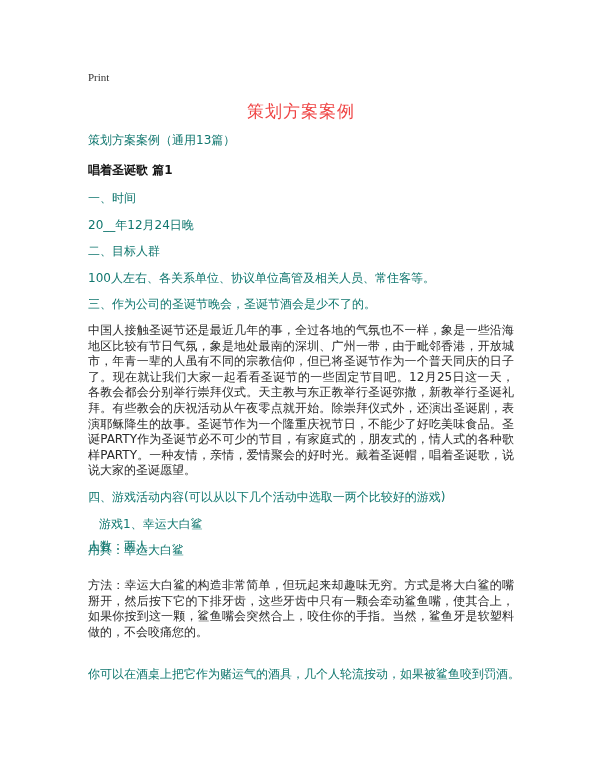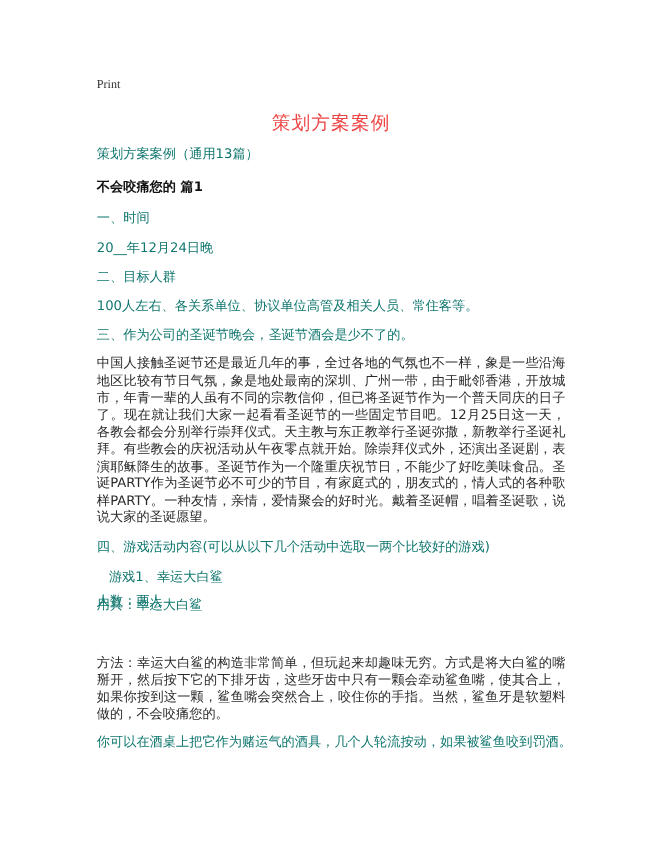--- a/index.html
+++ b/index.html
@@ -13,27 +13,27 @@
     .para { position: absolute; left: 0; width: 426px; font-size: 12px; line-height: 15.6px;
             text-align: justify; color: #2a2a2a; word-break: break-all; }
   </style>
 </head>
 <body>
 
 <div class="page">
   <div class="print-label">Print</div>
   <div class="title">策划方案案例</div>
   <div class="line" style="top:132px;">策划方案案例（通用13篇）</div>
-  <div class="line bold" style="top:162px;">不会咬痛您的 篇1</div>
+  <div class="line bold" style="top:162px;">唱着圣诞歌 篇1</div>
 
   <div class="line" style="top:190px;">一、时间</div>
   <div class="line" style="top:217px;">20__年12月24日晚</div>
   <div class="line" style="top:243px;">二、目标人群</div>
   <div class="line" style="top:270px;">100人左右、各关系单位、协议单位高管及相关人员、常住客等。</div>
   <div class="line" style="top:296px;">三、作为公司的圣诞节晚会，圣诞节酒会是少不了的。</div>
   <div class="para" style="top:323px;">中国人接触圣诞节还是最近几年的事，全过各地的气氛也不一样，象是一些沿海地区比较有节日气氛，象是地处最南的深圳、广州一带，由于毗邻香港，开放城市，年青一辈的人虽有不同的宗教信仰，但已将圣诞节作为一个普天同庆的日子了。现在就让我们大家一起看看圣诞节的一些固定节目吧。12月25日这一天，各教会都会分别举行崇拜仪式。天主教与东正教举行圣诞弥撒，新教举行圣诞礼拜。有些教会的庆祝活动从午夜零点就开始。除崇拜仪式外，还演出圣诞剧，表演耶稣降生的故事。圣诞节作为一个隆重庆祝节日，不能少了好吃美味食品。圣诞PARTY作为圣诞节必不可少的节目，有家庭式的，朋友式的，情人式的各种歌样PARTY。一种友情，亲情，爱情聚会的好时光。戴着圣诞帽，唱着圣诞歌，说说大家的圣诞愿望。</div>
   <div class="line" style="top:489px;">四、游戏活动内容(可以从以下几个活动中选取一两个比较好的游戏)</div>
   <div class="line" style="top:516px;margin-left:11px;">游戏1、幸运大白鲨</div>
   <div class="line" style="top:542px;">用具：幸运大白鲨</div>
   <div class="line" style="top:538px;">人数：两人</div>
-  <div class="para" style="top:595px;">方法：幸运大白鲨的构造非常简单，但玩起来却趣味无穷。方式是将大白鲨的嘴掰开，然后按下它的下排牙齿，这些牙齿中只有一颗会牵动鲨鱼嘴，使其合上，如果你按到这一颗，鲨鱼嘴会突然合上，咬住你的手指。当然，鲨鱼牙是软塑料做的，不会咬痛您的。</div>
+  <div class="para" style="top:578px;">方法：幸运大白鲨的构造非常简单，但玩起来却趣味无穷。方式是将大白鲨的嘴掰开，然后按下它的下排牙齿，这些牙齿中只有一颗会牵动鲨鱼嘴，使其合上，如果你按到这一颗，鲨鱼嘴会突然合上，咬住你的手指。当然，鲨鱼牙是软塑料做的，不会咬痛您的。</div>
   <div class="line" style="top:666px;">你可以在酒桌上把它作为赌运气的酒具，几个人轮流按动，如果被鲨鱼咬到罚酒。</div>
 </div>
 
 </body></html>

